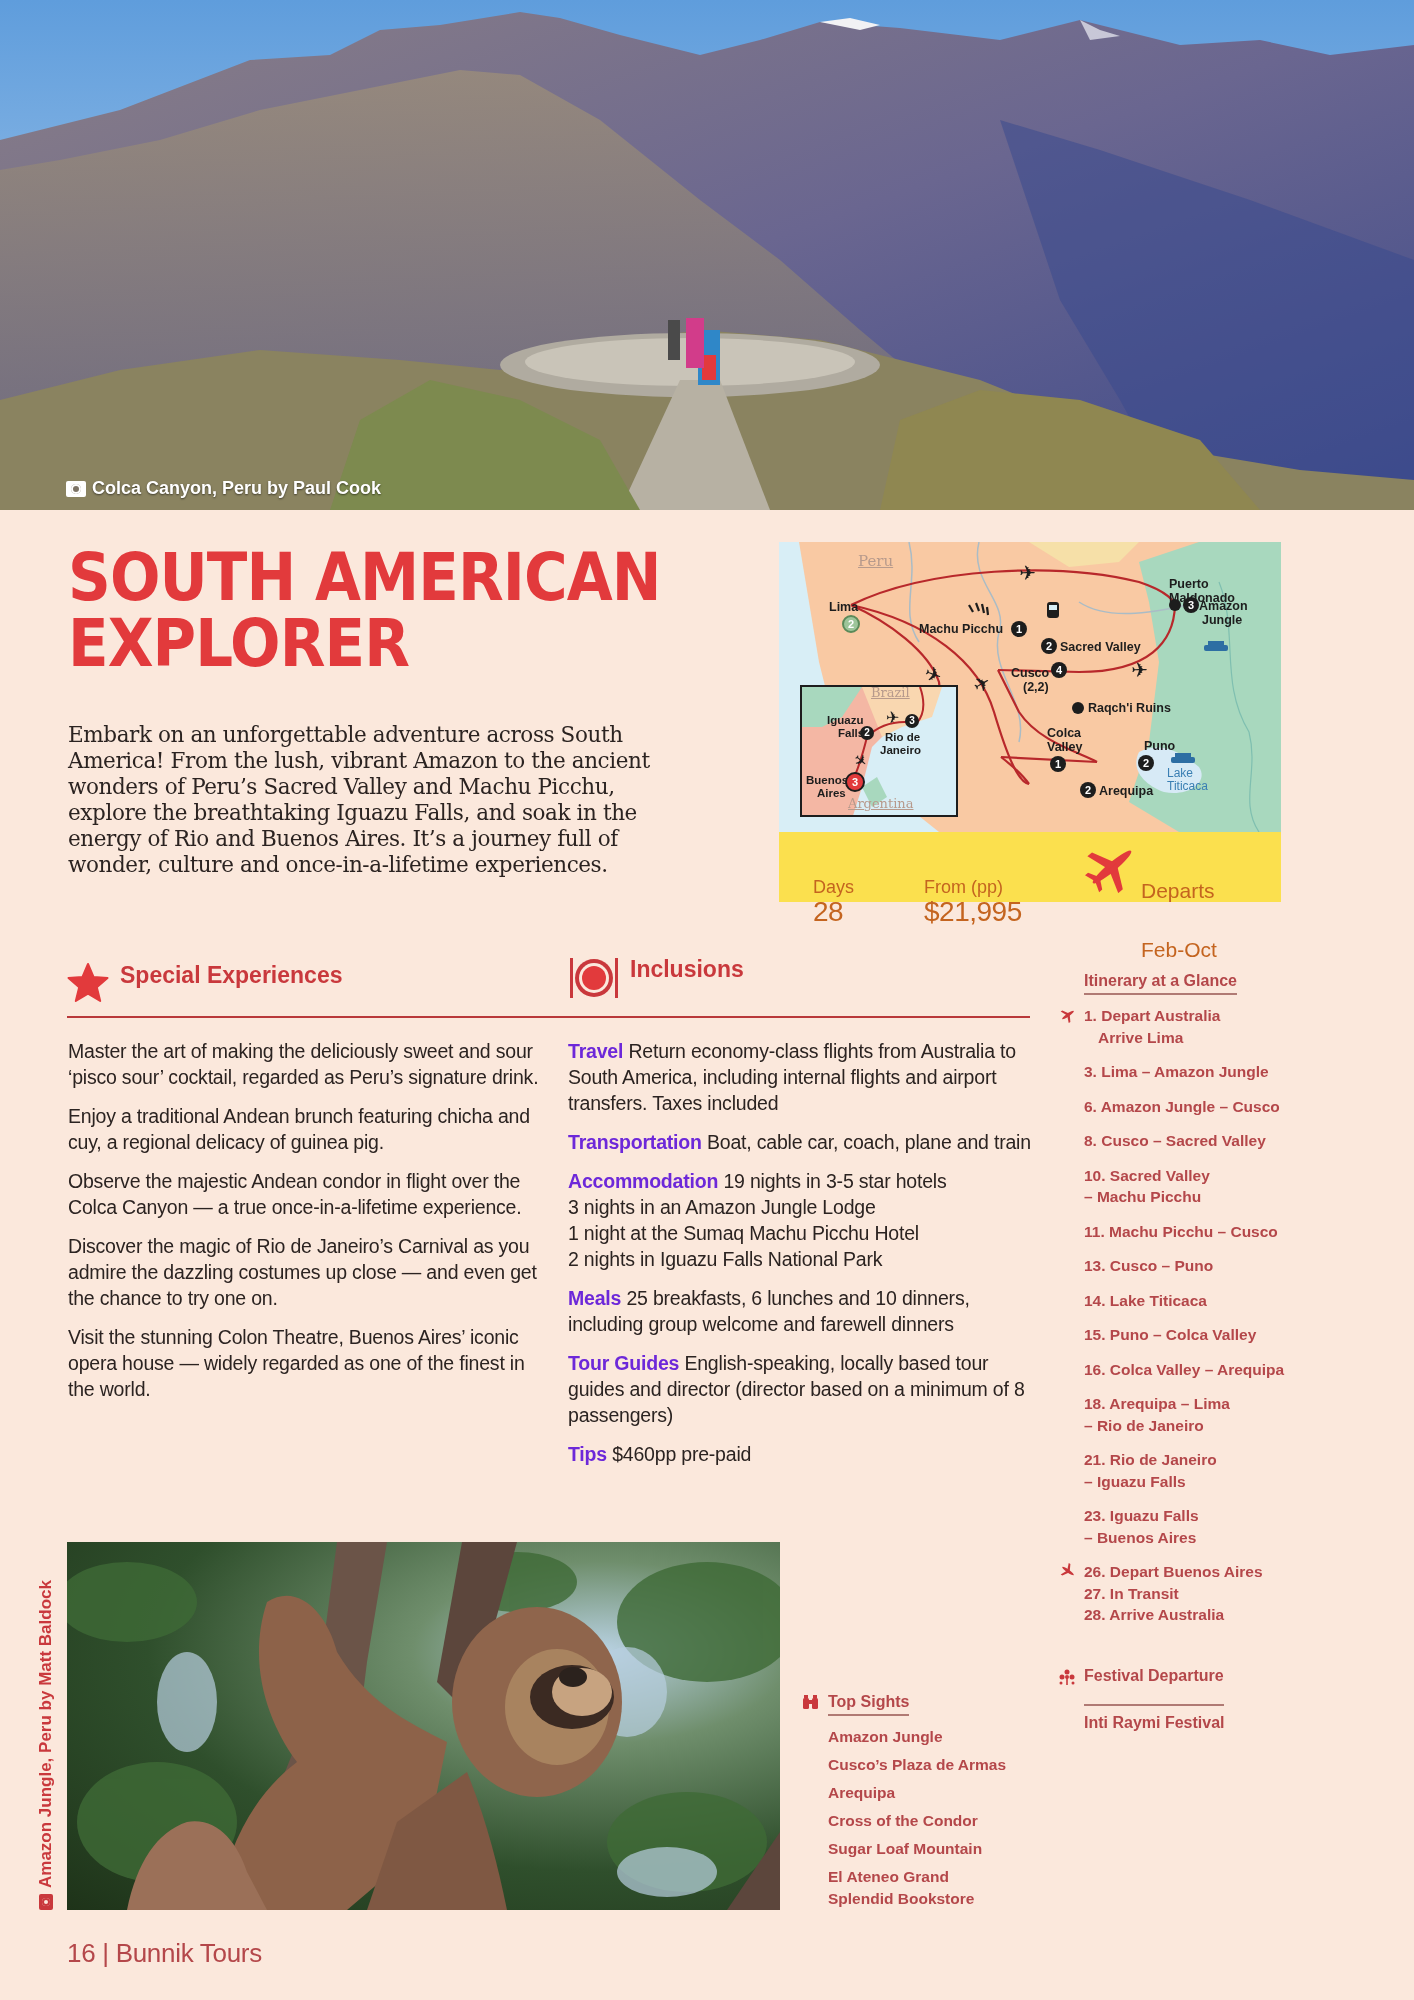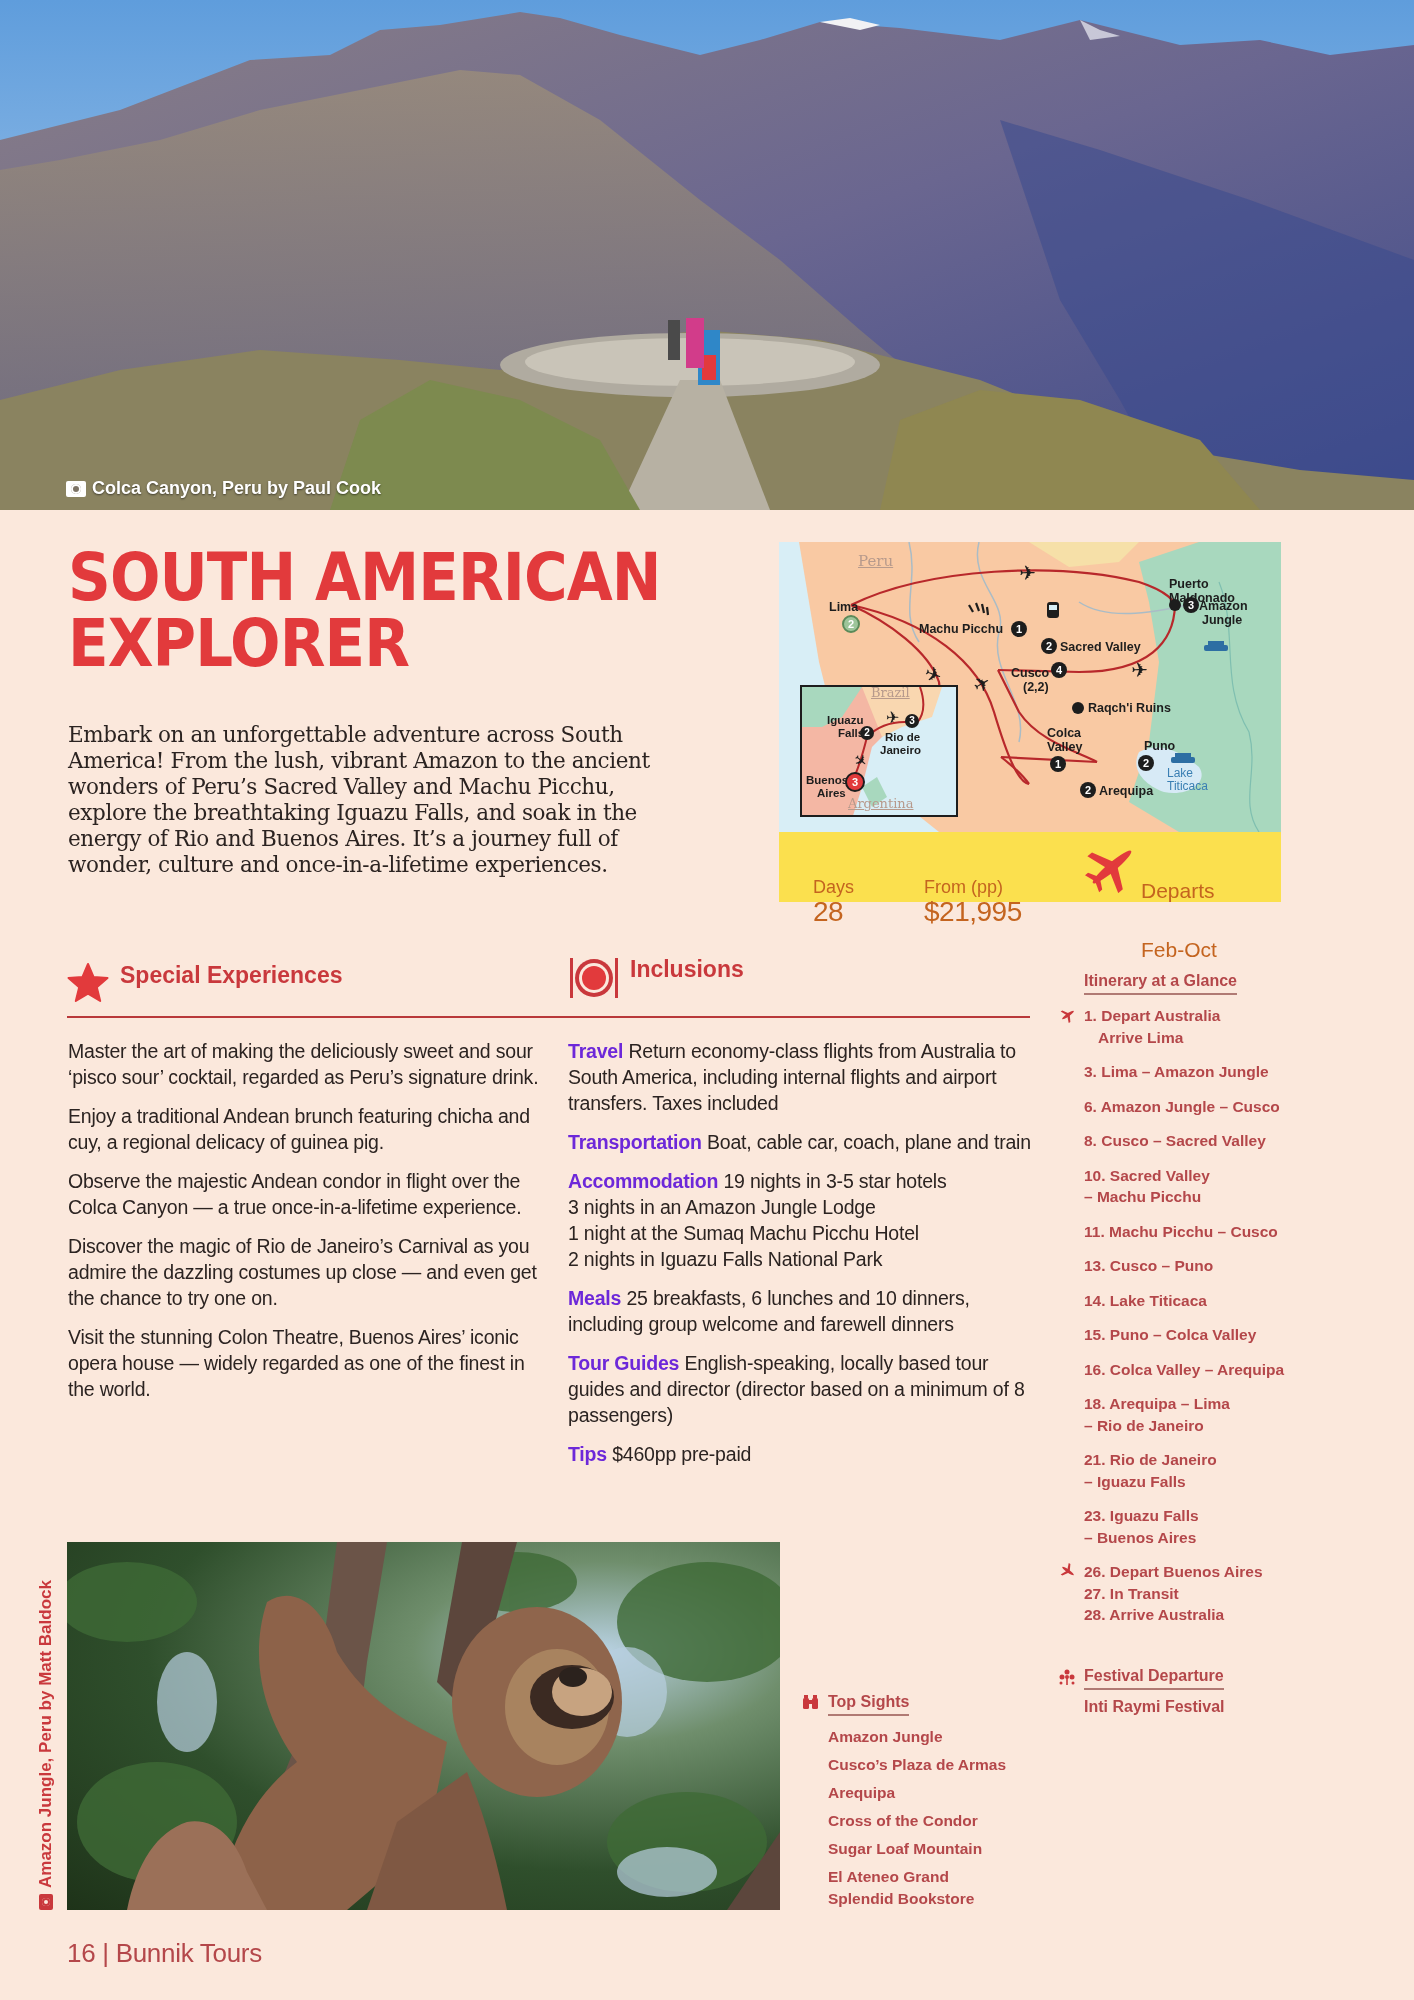--- a/index.html
+++ b/index.html
@@ -90,21 +90,21 @@
 
   
   .itin { position: absolute; left: 1084px; top: 972px; width: 300px; color: #b4474a; font-weight: bold; }
   .itin-title { display: inline-block; font-size: 16px; border-bottom: 2px solid #b07a74; padding-bottom: 3px; margin-bottom: 10px; }
   .itin-item { font-size: 15.5px; line-height: 21.5px; margin-bottom: 13px; position: relative; }
   .itin-item .sub { display: block; }
   .itin-item .indent { padding-left: 14px; }
   .itin-plane { position: absolute; left: -24px; top: 2px; width: 16px; height: 16px; }
 
   .festival { position: absolute; left: 1084px; top: 1667px; color: #b4474a; font-weight: bold; }
-  .fest-title { display: inline-block; font-size: 16px; border-bottom: 2px solid #b07a74; padding-bottom: 3px; margin-bottom: 8px; position: relative; }
+  .fest-title { display: inline-block; font-size: 16px; border-bottom: 2px solid #b07a74; padding-bottom: 19px; margin-bottom: 8px; position: relative; }
   .fest-icon { position: absolute; left: -26px; top: 1px; width: 18px; height: 18px; }
   .fest-name { font-size: 16px; }
 
   .sights { position: absolute; left: 828px; top: 1693px; color: #b4474a; font-weight: bold; }
   .sights-title { display: inline-block; font-size: 16px; border-bottom: 2px solid #b07a74; padding-bottom: 3px; margin-bottom: 10px; position: relative; }
   .binoc-icon { position: absolute; left: -26px; top: 1px; width: 17px; height: 16px; }
   .sights-item { font-size: 15.5px; line-height: 22px; margin-bottom: 6px; }
 
   
   .photo2 {

